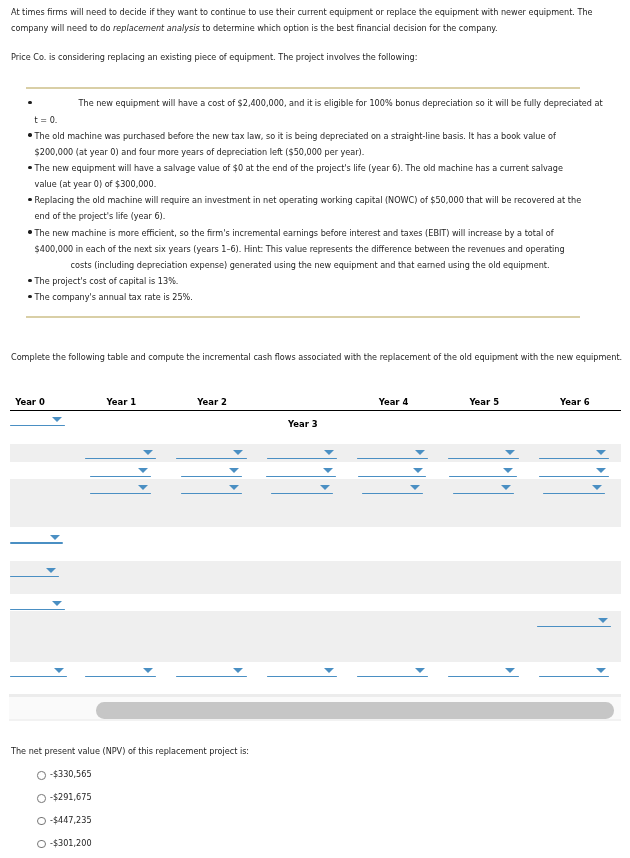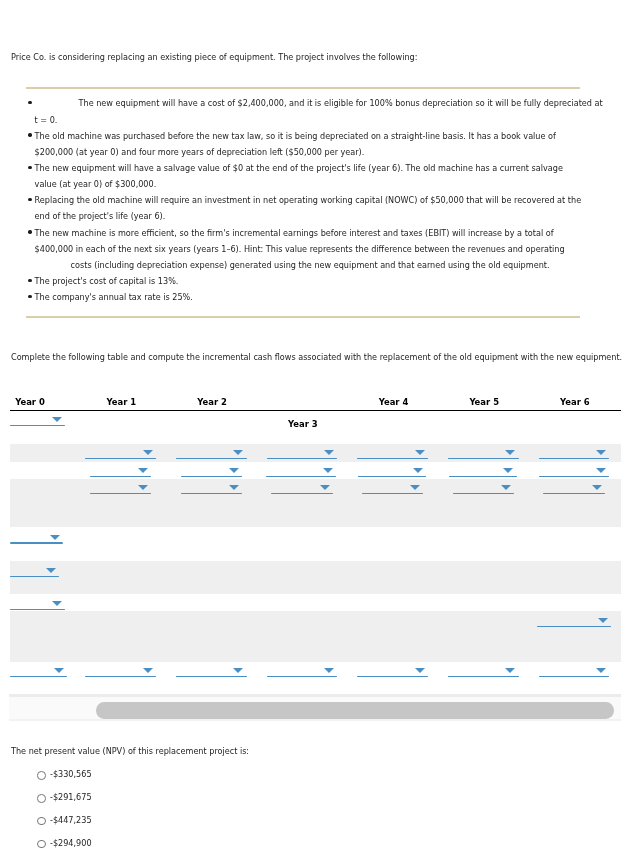--- a/index.html
+++ b/index.html
@@ -27,20 +27,22 @@
   
   #qtext{position:absolute;left:11px;top:745.6px;white-space:pre;text-align:center;}
   .opt{position:absolute;left:37px;}
   .radio{position:absolute;left:0;top:0;width:8.5px;height:8.5px;border:1px solid #767676;border-radius:50%;background:#fff;box-sizing:border-box;}
   .optlabel{position:absolute;left:13px;top:-2px;white-space:pre;}
 </style>
 </head>
 <body>
 
 <div class="wrap">
+  <div class="ln" style="left:11px;top:7.3px">At times firms will need to decide if they want to continue to use their current equipment or replace the equipment with newer equipment. The</div>
+  <div class="ln" style="left:11px;top:23.4px"><span>company will need to do </span><i>replacement analysis</i><span> to determine which option is the best financial decision for the company.</span></div>
   <div class="ln" style="left:11px;top:51.8px">Price Co. is considering replacing an existing piece of equipment. The project involves the following:</div>
   <hr class="gold" style="top:86.8px">
   <div id="bullets">
       <div class="bul" style="left: 28.2px; top: 101px;"></div>
       <div class="ln" style="left: 34.6px; top: 98.4px; margin-left: 44px;">The new equipment will have a cost of $2,400,000, and it is eligible for 100% bonus depreciation so it will be fully depreciated at</div>
       <div class="ln" style="left: 34.6px; top: 114.55px;">t = 0.</div>
       <div class="bul" style="left: 28.2px; top: 133.3px;"></div>
       <div class="ln" style="left: 34.6px; top: 130.7px;">The old machine was purchased before the new tax law, so it is being depreciated on a straight-line basis. It has a book value of</div>
       <div class="ln" style="left: 34.6px; top: 146.85px;">$200,000 (at year 0) and four more years of depreciation left ($50,000 per year).</div>
       <div class="bul" style="left: 28.2px; top: 165.6px;"></div>
@@ -212,16 +214,16 @@
       <div class="opt" style="top: 794px;">
         <span class="radio"></span>
         <span class="optlabel">-$291,675</span>
       </div>
       <div class="opt" style="top: 816.8px;">
         <span class="radio"></span>
         <span class="optlabel">-$447,235</span>
       </div>
       <div class="opt" style="top: 839.6px;">
         <span class="radio"></span>
-        <span class="optlabel">-$294,900</span>
+        <span class="optlabel">-$301,200</span>
       </div>
     </div>
 </div>
 
 </body></html>

